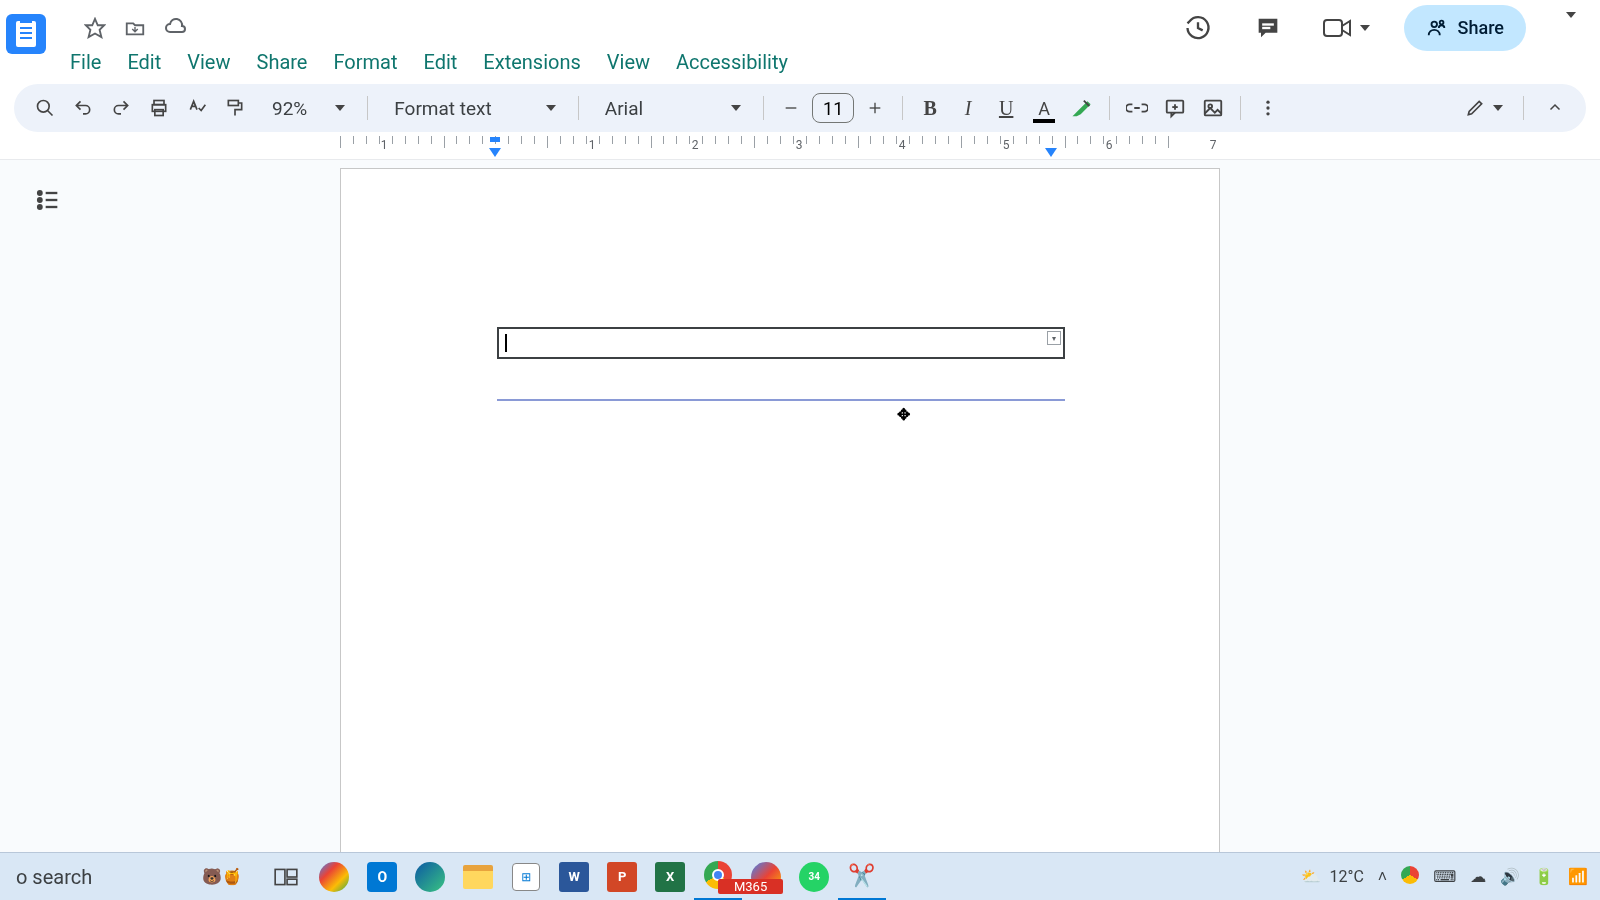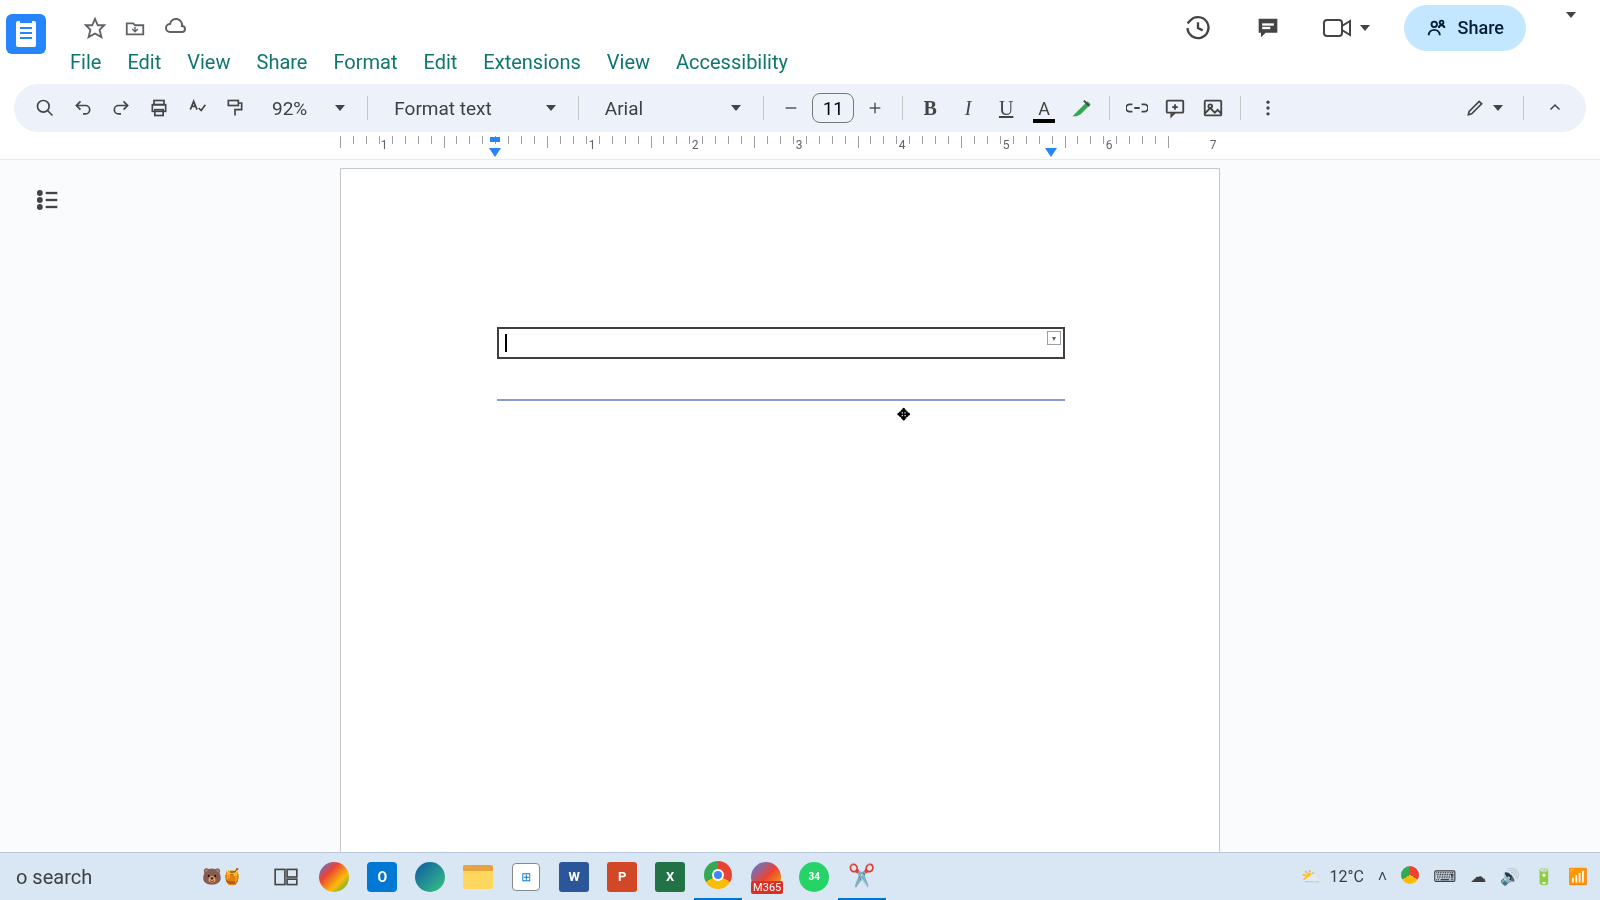--- a/index.html
+++ b/index.html
@@ -401,21 +401,21 @@
     <div class="task-icon">
         <div style="width:30px;height:30px;background:#217346;border-radius:3px;color:#fff;display:flex;align-items:center;justify-content:center;font-weight:bold;font-size:13px">X</div>
       </div>
     <div class="task-icon" style="border-bottom:3px solid #0078d4">
         <div style="width:28px;height:28px;border-radius:50%;background:conic-gradient(#ea4335 0 120deg,#fbbc05 120deg 240deg,#34a853 240deg 360deg);display:flex;align-items:center;justify-content:center">
           <div style="width:12px;height:12px;border-radius:50%;background:#4285f4;border:2px solid #fff"></div>
         </div>
       </div>
     <div class="task-icon">
         <div style="width:30px;height:30px;border-radius:50%;background:linear-gradient(135deg,#4285f4,#ea4335,#fbbc05);position:relative">
-          <span style="position:absolute;bottom:-2px;right:-2px;font-size:11px;background:#d93025;color:#fff;padding:0 2px;border-radius:2px">M365</span>
+          <span style="position:absolute;bottom:-2px;right:-2px;font-size:13px;background:#d93025;color:#fff;padding:0 16px;border-radius:2px">M365</span>
         </div>
       </div>
     <div class="task-icon">
         <div style="width:30px;height:30px;border-radius:50%;background:#25d366;color:#fff;display:flex;align-items:center;justify-content:center;font-size:10px;font-weight:bold">34</div>
       </div>
     <div class="task-icon" style="border-bottom:3px solid #0078d4">
         <div style="width:30px;height:30px;display:flex;align-items:center;justify-content:center">✂️</div>
       </div>
 
     <div class="systray">

